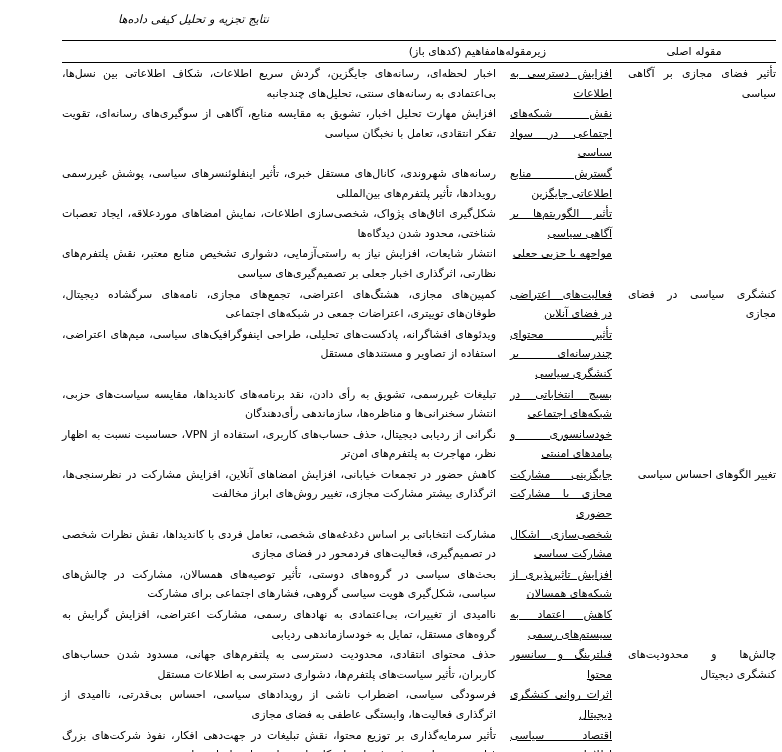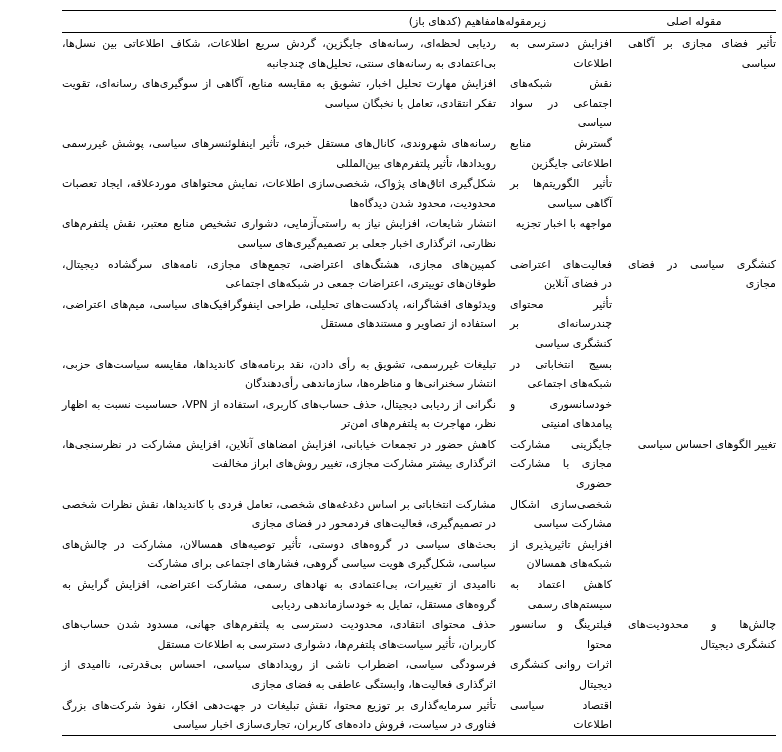--- a/index.html
+++ b/index.html
@@ -51,60 +51,64 @@
     padding: 1px 0 0 0;
   }
   td.main-cat {
     text-align: justify;
     padding-left: 16px;
     margin-top: 32px;
   }
   td.sub-cat {
     text-align: justify;
     padding-left: 14px;
+    text-decoration: underline;
   }
   td.concepts {
     text-align: justify;
   }
 </style>
 </head>
 <body>
 
 <div class="page">
 
+  <div class="doc-title">
+    <span>نتایج تجزیه و تحلیل کیفی داده‌ها</span>
+  </div>
 
   <table class="results">
     <thead>
       <tr>
         <th class="col-main">مقوله اصلی</th>
         <th class="col-sub">زیرمقوله‌ها</th>
         <th class="col-con">مفاهیم (کدهای باز)</th>
       </tr>
     </thead>
     <tbody>
 
       <tr>
         <td class="main-cat" rowspan="5">تأثیر فضای مجازی بر آگاهی سیاسی</td>
         <td class="sub-cat">افزایش دسترسی به اطلاعات</td>
-        <td class="concepts">ردیابی لحظه‌ای، رسانه‌های جایگزین، گردش سریع اطلاعات، شکاف اطلاعاتی بین نسل‌ها، بی‌اعتمادی به رسانه‌های سنتی، تحلیل‌های چندجانبه</td>
+        <td class="concepts">اخبار لحظه‌ای، رسانه‌های جایگزین، گردش سریع اطلاعات، شکاف اطلاعاتی بین نسل‌ها، بی‌اعتمادی به رسانه‌های سنتی، تحلیل‌های چندجانبه</td>
       </tr>
       <tr>
         <td class="sub-cat">نقش شبکه‌های اجتماعی در سواد سیاسی</td>
         <td class="concepts">افزایش مهارت تحلیل اخبار، تشویق به مقایسه منابع، آگاهی از سوگیری‌های رسانه‌ای، تقویت تفکر انتقادی، تعامل با نخبگان سیاسی</td>
       </tr>
       <tr>
         <td class="sub-cat">گسترش منابع اطلاعاتی جایگزین</td>
         <td class="concepts">رسانه‌های شهروندی، کانال‌های مستقل خبری، تأثیر اینفلوئنسرهای سیاسی، پوشش غیررسمی رویدادها، تأثیر پلتفرم‌های بین‌المللی</td>
       </tr>
       <tr>
         <td class="sub-cat">تأثیر الگوریتم‌ها بر آگاهی سیاسی</td>
-        <td class="concepts">شکل‌گیری اتاق‌های پژواک، شخصی‌سازی اطلاعات، نمایش محتواهای موردعلاقه، ایجاد تعصبات محدودیت، محدود شدن دیدگاه‌ها</td>
+        <td class="concepts">شکل‌گیری اتاق‌های پژواک، شخصی‌سازی اطلاعات، نمایش امضاهای موردعلاقه، ایجاد تعصبات شناختی، محدود شدن دیدگاه‌ها</td>
       </tr>
       <tr>
-        <td class="sub-cat">مواجهه با اخبار تجزیه</td>
+        <td class="sub-cat">مواجهه با حزبی جعلی</td>
         <td class="concepts">انتشار شایعات، افزایش نیاز به راستی‌آزمایی، دشواری تشخیص منابع معتبر، نقش پلتفرم‌های نظارتی، اثرگذاری اخبار جعلی بر تصمیم‌گیری‌های سیاسی</td>
       </tr>
 
       <tr>
         <td class="main-cat" rowspan="4">کنشگری سیاسی در فضای مجازی</td>
         <td class="sub-cat">فعالیت‌های اعتراضی در فضای آنلاین</td>
         <td class="concepts">کمپین‌های مجازی، هشتگ‌های اعتراضی، تجمع‌های مجازی، نامه‌های سرگشاده دیجیتال، طوفان‌های توییتری، اعتراضات جمعی در شبکه‌های اجتماعی</td>
       </tr>
       <tr>
         <td class="sub-cat">تأثیر محتوای چندرسانه‌ای بر کنشگری سیاسی</td>

